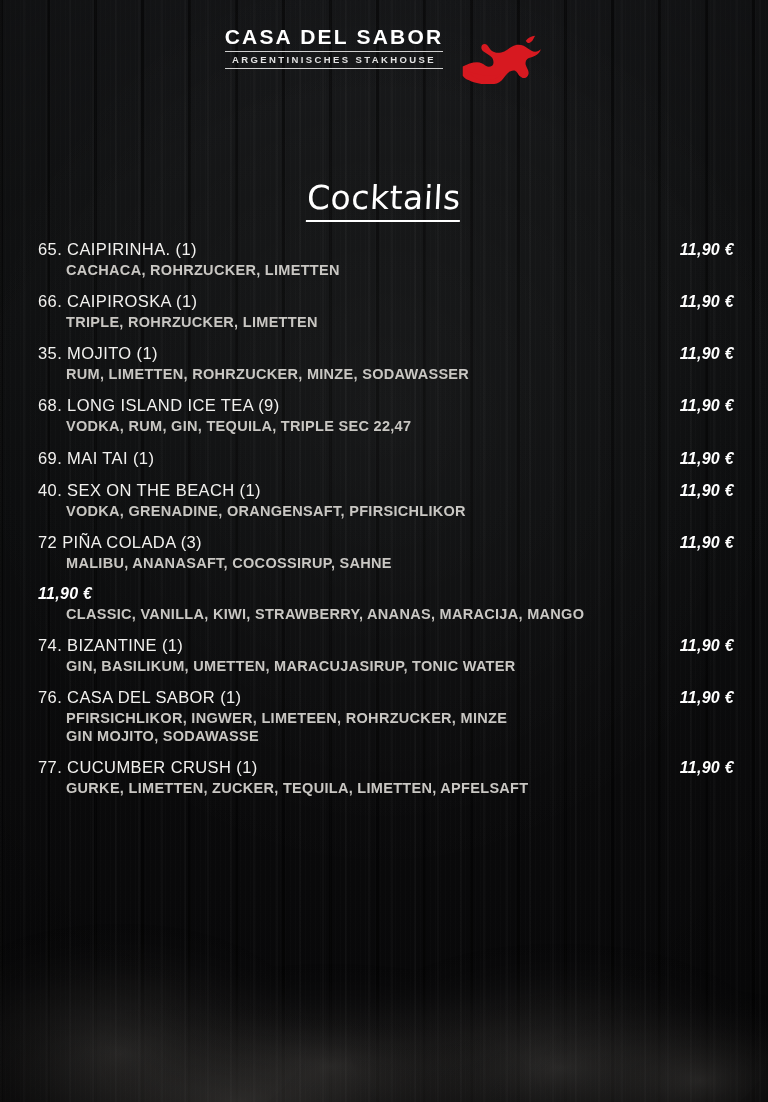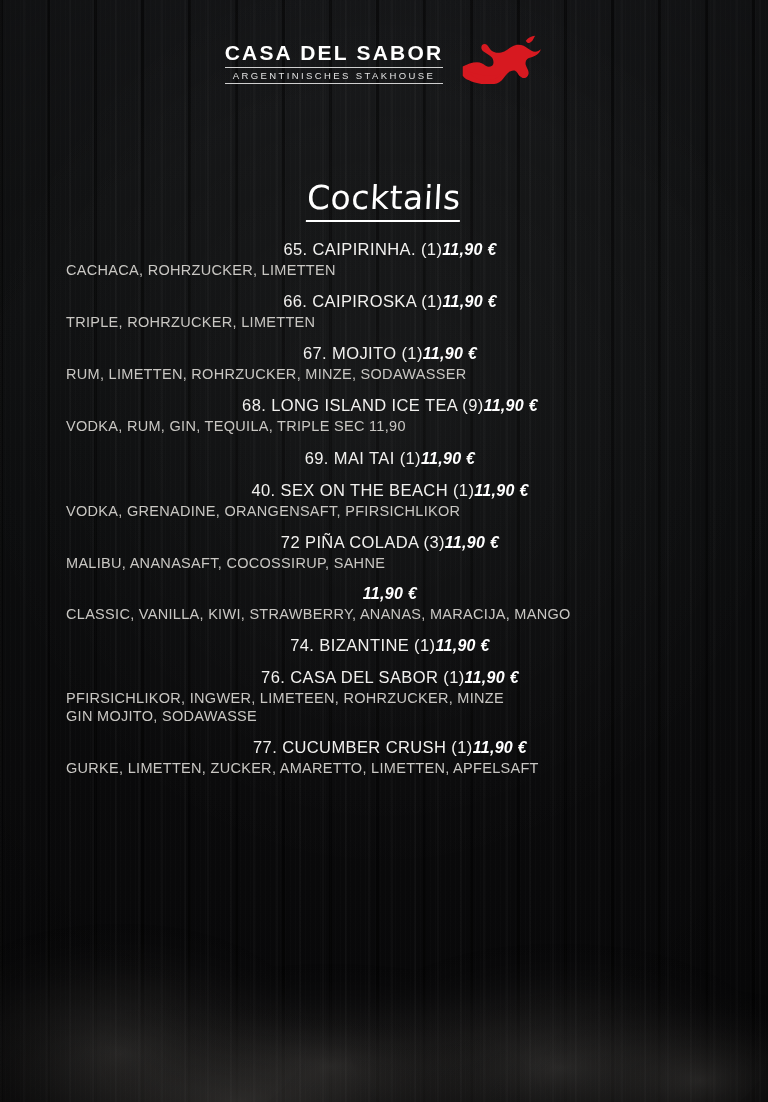--- a/index.html
+++ b/index.html
@@ -55,21 +55,21 @@
     pointer-events: none;
     opacity: 0.55;
   }
 
   
   .header {
     position: absolute;
     top: 26px;
     left: 0; right: 0;
     display: flex;
-    align-items: flex-end;
+    align-items: flex-start;
     justify-content: center;
     gap: 14px;
   }
   .logo-text {
     text-align: center;
     line-height: 1;
   }
   .logo-title {
     font-family: "Liberation Sans", sans-serif;
     font-weight: bold;
@@ -81,21 +81,21 @@
   .logo-rule {
     height: 1px;
     background: #cfcfcf;
     margin: 4px 0 3px 0;
   }
   .logo-sub {
     font-size: 9.5px;
     letter-spacing: 2.4px;
     color: #e2e2e2;
     white-space: nowrap;
-    font-weight: normal;
+    font-weight: bold;
   }
   .logo-rule2 {
     height: 1px;
     background: #cfcfcf;
     margin-top: 3px;
   }
   .bull {
     width: 86px;
     height: 58px;
     flex: 0 0 auto;
@@ -125,22 +125,21 @@
     top: 240px;
     left: 38px;
     right: 34px;
   }
   .item {
     margin-bottom: 13px;
   }
   .item-head {
     display: flex;
     align-items: baseline;
-    justify-content: center;
-    margin-left: 8px;
+    justify-content: space-between;
   }
   .item-name {
     font-size: 16.5px;
     letter-spacing: 0.4px;
     color: #f2f1ef;
     white-space: nowrap;
   }
   .item-price {
     font-size: 16px;
     font-weight: bold;
@@ -150,21 +149,21 @@
     font-style: italic;
   }
   .item-desc {
     margin-top: 2px;
     padding-left: 28px;
     font-size: 14.5px;
     letter-spacing: 0.3px;
     color: #c9c7c3;
     line-height: 1.25;
   }
-  .item-desc div { white-space: nowrap; }
+  .item-desc div { white-space: nowrap; font-weight: bold; }
 </style>
 </head>
 <body>
 
 <div class="page">
 
   <svg class="smoke" viewBox="0 0 768 300" preserveAspectRatio="none">
     <defs>
       <radialGradient id="sm1" cx="50%" cy="60%" r="60%">
         <stop offset="0%" stop-color="#8e8a84" stop-opacity="0.55"></stop>
@@ -218,34 +217,34 @@
         <div class="item-head">
           <div class="item-name">66. CAIPIROSKA (1)</div>
           <div class="item-price">11,90 €</div>
         </div>
         <div class="item-desc">
           <div>TRIPLE, ROHRZUCKER, LIMETTEN</div>
         </div>
       </div>
       <div class="item">
         <div class="item-head">
-          <div class="item-name">67. MOJITO (1)</div>
+          <div class="item-name">35. MOJITO (1)</div>
           <div class="item-price">11,90 €</div>
         </div>
         <div class="item-desc">
           <div>RUM, LIMETTEN, ROHRZUCKER, MINZE, SODAWASSER</div>
         </div>
       </div>
       <div class="item">
         <div class="item-head">
           <div class="item-name">68. LONG ISLAND ICE TEA (9)</div>
           <div class="item-price">11,90 €</div>
         </div>
         <div class="item-desc">
-          <div>VODKA, RUM, GIN, TEQUILA, TRIPLE SEC   11,90</div>
+          <div>VODKA, RUM, GIN, TEQUILA, TRIPLE SEC   22,47</div>
         </div>
       </div>
       <div class="item">
         <div class="item-head">
           <div class="item-name">69. MAI TAI (1)</div>
           <div class="item-price">11,90 €</div>
         </div>
       </div>
       <div class="item">
         <div class="item-head">
@@ -270,36 +269,39 @@
           <div class="item-price">11,90 €</div>
         </div>
         <div class="item-desc">
           <div>CLASSIC, VANILLA, KIWI, STRAWBERRY, ANANAS, MARACIJA, MANGO</div>
         </div>
       </div>
       <div class="item">
         <div class="item-head">
           <div class="item-name">74. BIZANTINE (1)</div>
           <div class="item-price">11,90 €</div>
+        </div>
+        <div class="item-desc">
+          <div>GIN, BASILIKUM, UMETTEN, MARACUJASIRUP, TONIC WATER</div>
         </div>
       </div>
       <div class="item">
         <div class="item-head">
           <div class="item-name">76. CASA DEL SABOR (1)</div>
           <div class="item-price">11,90 €</div>
         </div>
         <div class="item-desc">
           <div>PFIRSICHLIKOR, INGWER, LIMETEEN, ROHRZUCKER, MINZE</div>
           <div>GIN MOJITO, SODAWASSE</div>
         </div>
       </div>
       <div class="item">
         <div class="item-head">
           <div class="item-name">77. CUCUMBER CRUSH (1)</div>
           <div class="item-price">11,90 €</div>
         </div>
         <div class="item-desc">
-          <div>GURKE, LIMETTEN, ZUCKER, AMARETTO, LIMETTEN, APFELSAFT</div>
+          <div>GURKE, LIMETTEN, ZUCKER, TEQUILA, LIMETTEN, APFELSAFT</div>
         </div>
       </div>
     </div>
 
 </div>
 
 </body></html>

